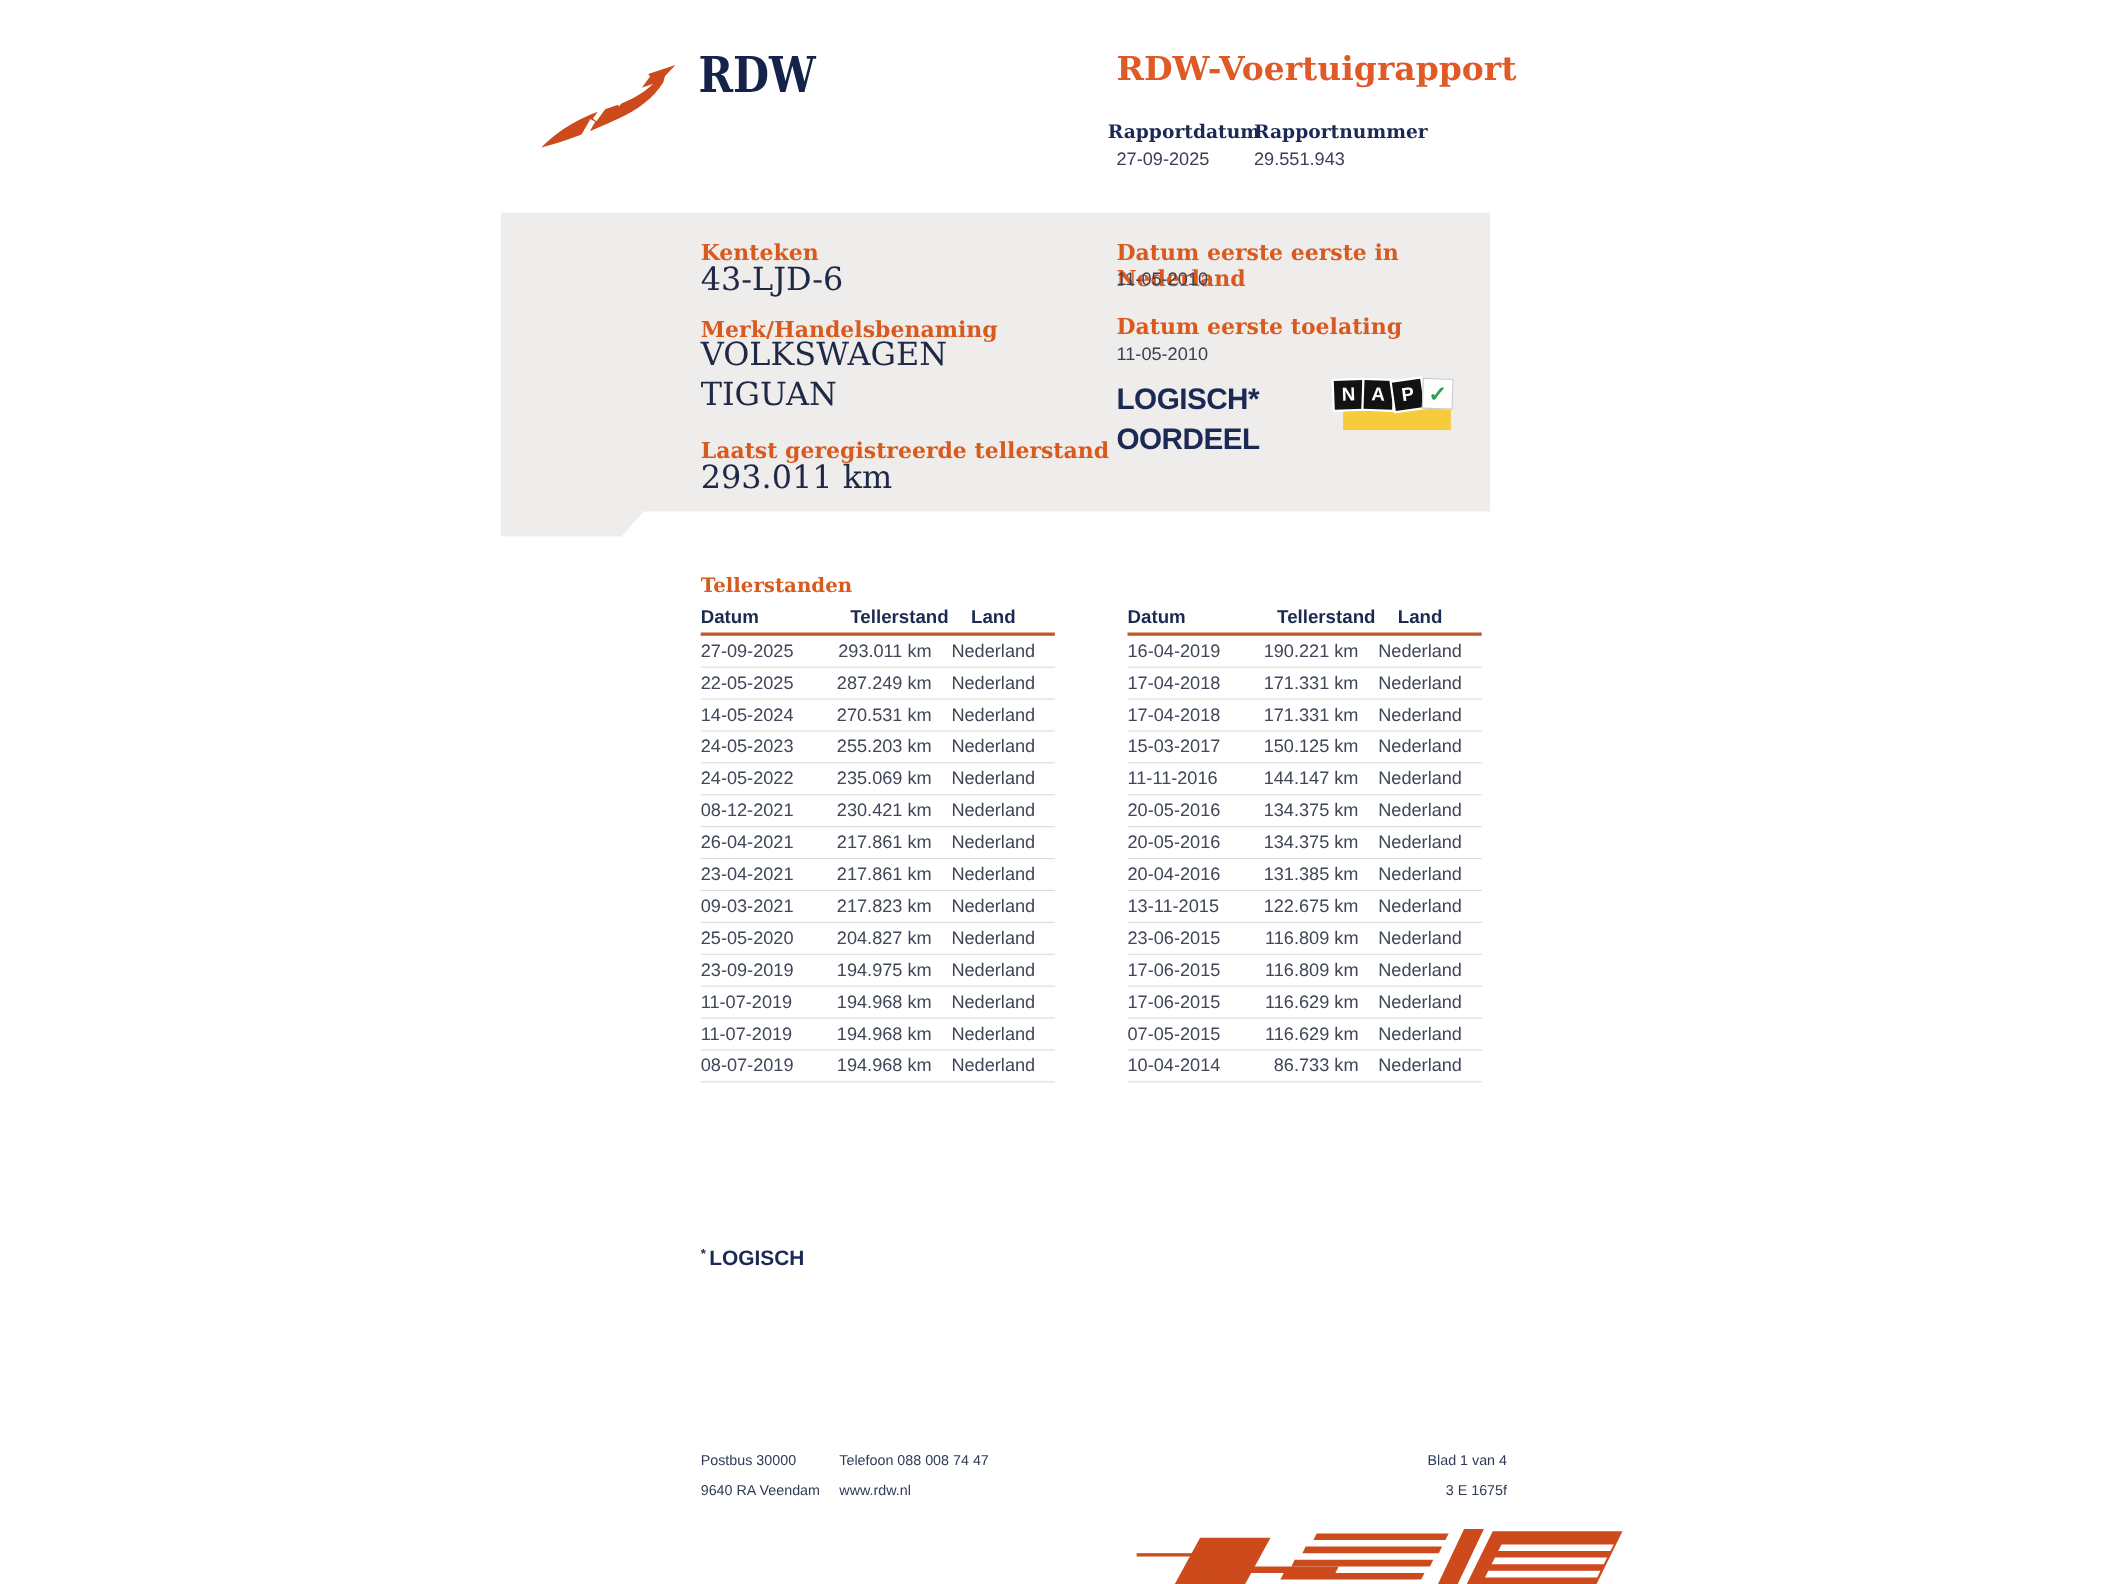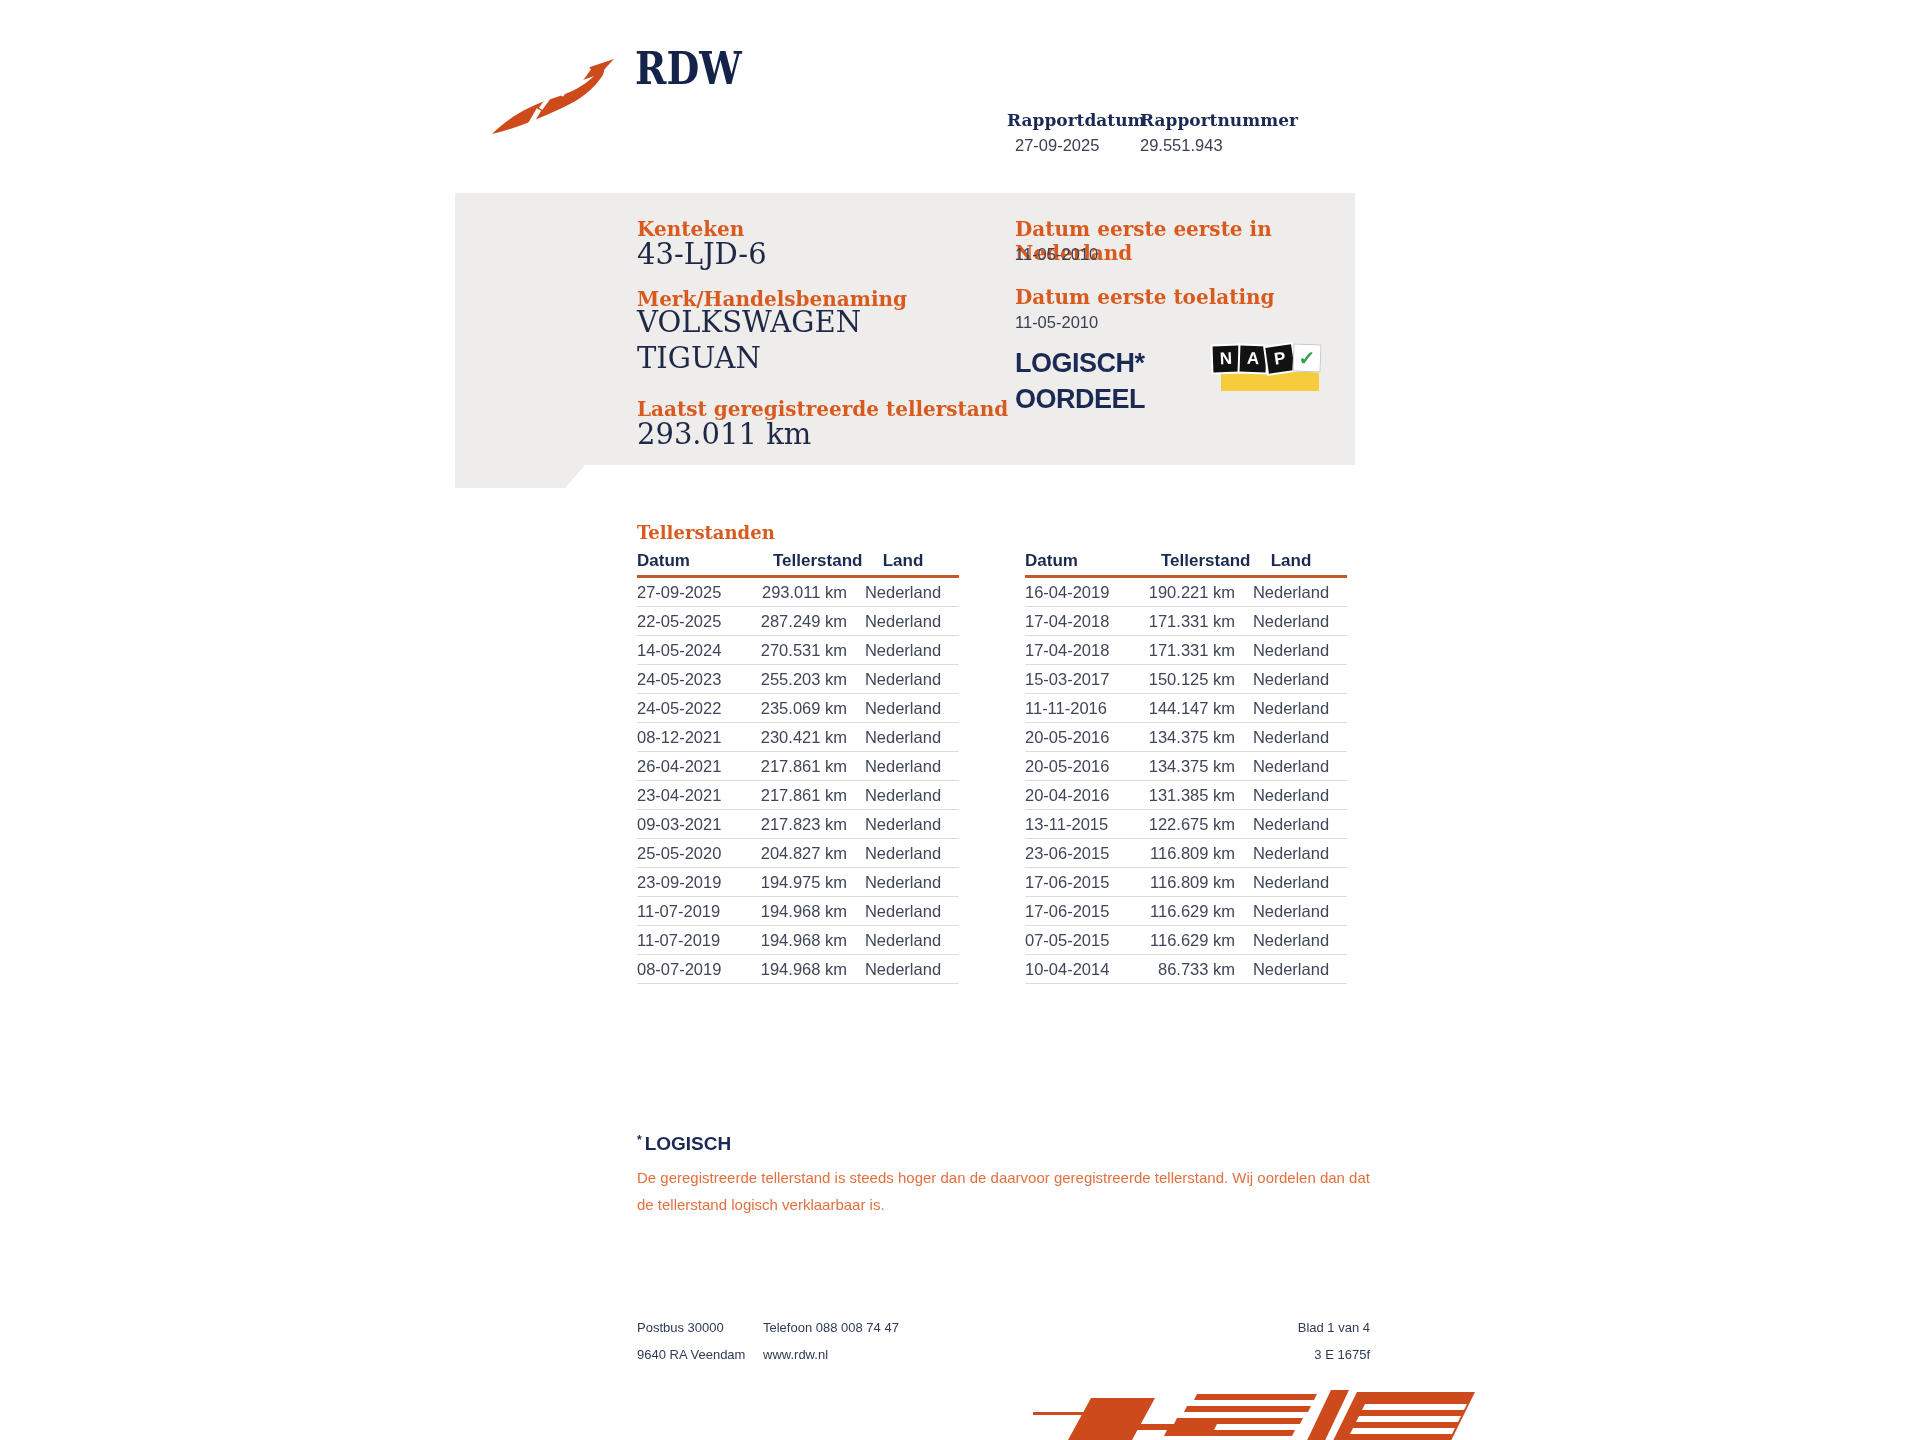--- a/index.html
+++ b/index.html
@@ -80,20 +80,21 @@
     <svg width="128" height="78" viewBox="0 0 128 78">
       <path d="M2 76 C 18 60 40 47 64 40 C 80 35 94 28 104 18 L 116 5 113 17 C 104 31 90 42 72 50 C 48 61 24 71 2 76 Z" fill="#CC4A1C"></path>
       <polygon points="100,9 124,1 110,16 90,23" fill="#CC4A1C"></polygon>
       <rect x="58" y="22" width="4" height="32" fill="#ffffff" transform="rotate(36 60 38)"></rect>
       <rect x="78" y="14" width="3" height="26" fill="#ffffff" transform="rotate(36 79 27)"></rect>
       <rect x="92" y="8" width="3" height="22" fill="#ffffff" transform="rotate(36 93 19)"></rect>
       <rect x="42" y="50" width="5" height="18" fill="#ffffff" transform="rotate(30 44 59)"></rect>
     </svg>
   </div>
   <div class="abs wordmark">RDW</div>
+  <div class="abs doc-title">RDW-Voertuigrapport</div>
   <div class="abs meta-label ml1">Rapportdatum</div>
   <div class="abs meta-label ml2">Rapportnummer</div>
   <div class="abs meta-value mv1">27-09-2025</div>
   <div class="abs meta-value mv2">29.551.943</div>
 
   <div class="abs graybox">
     <div class="obl kl">Kenteken</div>
     <div class="bigval kv">43-LJD-6</div>
     <div class="obl mkl">Merk/Handelsbenaming</div>
     <div class="bigval mk1">VOLKSWAGEN</div>
@@ -274,21 +275,20 @@
       <div class="trow">
         <span class="c1">10-04-2014</span>
         <span class="c2">86.733 km</span>
         <span class="c3">Nederland</span>
       </div>
     </div>
 
   <div class="abs exp-heading">
     <sup>*</sup><span>LOGISCH</span>
   </div>
-  <div class="abs exp-text">De geregistreerde tellerstand is steeds hoger dan de daarvoor geregistreerde tellerstand. Wij oordelen dan dat de tellerstand logisch verklaarbaar is.</div>
 
   <div class="abs foot fa1">Postbus 30000</div>
   <div class="abs foot fa2">9640 RA Veendam</div>
   <div class="abs foot fp">Telefoon 088 008 74 47</div>
   <div class="abs foot fw">www.rdw.nl</div>
   <div class="abs foot fr1">Blad 1 van 4</div>
   <div class="abs foot fr2">3 E 1675f</div>
 
   <div class="abs bottom-art">
     <svg width="448" height="72" viewBox="0 0 448 72">

